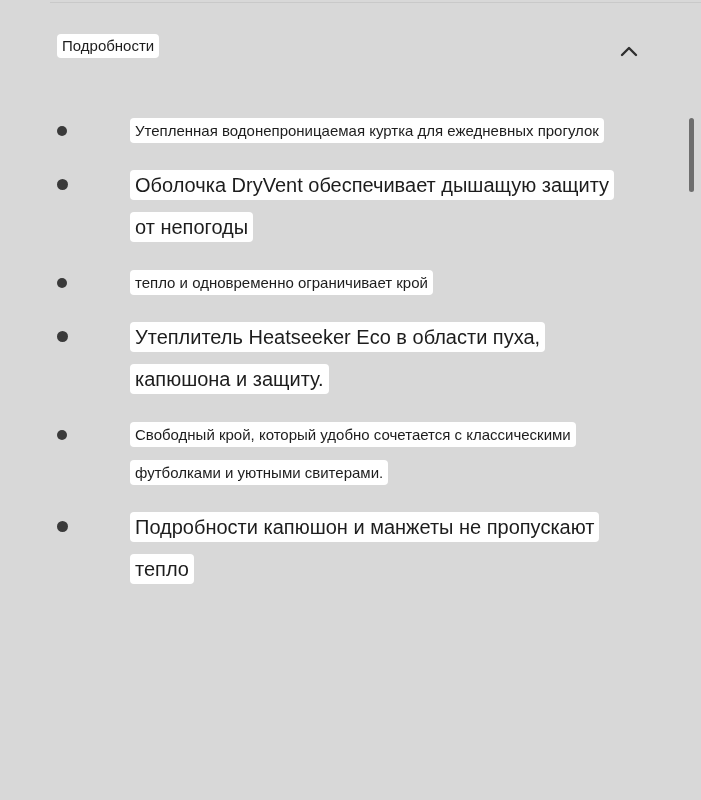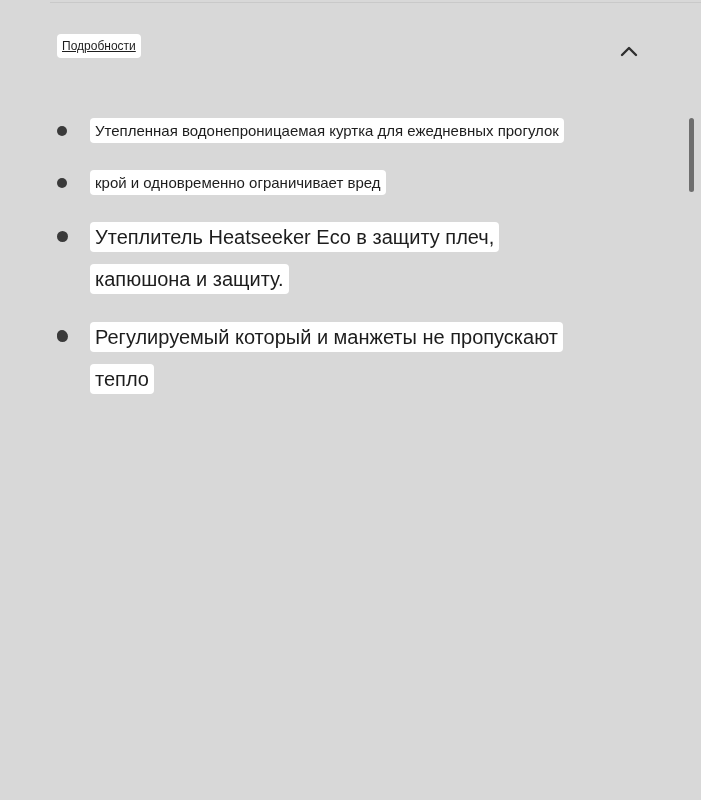--- a/index.html
+++ b/index.html
@@ -42,23 +42,22 @@
     background: #ffffff;
     border-radius: 4px;
     padding: 2px 5px;
     color: #1d1d1d;
     display: inline-block;
     white-space: pre;
     box-decoration-break: clone;
     -webkit-box-decoration-break: clone;
   }
   .section-title {
-    font-size: 12px;
+    font-size: 15px;
     line-height: 20px;
-    text-decoration: underline;
   }
   .chevron-btn {
     position: absolute;
     right: 58px;
     top: 4px;
     width: 28px;
     height: 28px;
     display: flex;
     align-items: center;
     justify-content: center;
@@ -68,20 +67,21 @@
   
   .details-list {
     position: absolute;
     top: 118px;
     left: 0;
     right: 0;
   }
   .bullet-item {
     position: relative;
     margin-bottom: 26px;
+    padding-left: 40px;
   }
   .bullet-dot {
     position: absolute;
     left: 57px;
     width: 10px;
     height: 10px;
     border-radius: 50%;
     background: #3a3a3a;
   }
   .bullet-lines {
@@ -142,40 +142,51 @@
   </div>
 </div>
 
 <div class="details-list">
     <div class="bullet-item sz-sm">
       <div class="bullet-dot"></div>
       <div class="bullet-lines">
         <div class="bullet-line"><span class="hl">Утепленная водонепроницаемая куртка для ежедневных прогулок</span></div>
       </div>
     </div>
+    <div class="bullet-item sz-lg">
+      <div class="bullet-dot"></div>
+      <div class="bullet-lines">
+        <div class="bullet-line"><span class="hl">Оболочка DryVent обеспечивает дышащую защиту</span></div>
+        <div class="bullet-line"><span class="hl">от непогоды</span></div>
+      </div>
+    </div>
     <div class="bullet-item sz-sm">
       <div class="bullet-dot"></div>
       <div class="bullet-lines">
-        <div class="bullet-line"><span class="hl">крой и одновременно ограничивает вред</span></div>
+        <div class="bullet-line"><span class="hl">тепло и одновременно ограничивает крой</span></div>
       </div>
     </div>
     <div class="bullet-item sz-lg">
       <div class="bullet-dot"></div>
       <div class="bullet-lines">
-        <div class="bullet-line"><span class="hl">Утеплитель Heatseeker Eco в защиту плеч,</span></div>
+        <div class="bullet-line"><span class="hl">Утеплитель Heatseeker Eco в области пуха,</span></div>
         <div class="bullet-line"><span class="hl">капюшона и защиту.</span></div>
       </div>
     </div>
     <div class="bullet-item sz-sm">
       <div class="bullet-dot"></div>
+      <div class="bullet-lines">
+        <div class="bullet-line"><span class="hl">Свободный крой, который удобно сочетается с классическими</span></div>
+        <div class="bullet-line"><span class="hl">футболками и уютными свитерами.</span></div>
+      </div>
     </div>
     <div class="bullet-item sz-lg">
       <div class="bullet-dot"></div>
       <div class="bullet-lines">
-        <div class="bullet-line"><span class="hl">Регулируемый который и манжеты не пропускают</span></div>
+        <div class="bullet-line"><span class="hl">Подробности капюшон и манжеты не пропускают</span></div>
         <div class="bullet-line"><span class="hl">тепло</span></div>
       </div>
     </div>
   </div>
 
 <div class="scrollbar-track">
   <div class="scrollbar-thumb"></div>
 </div>
 
 </body></html>

